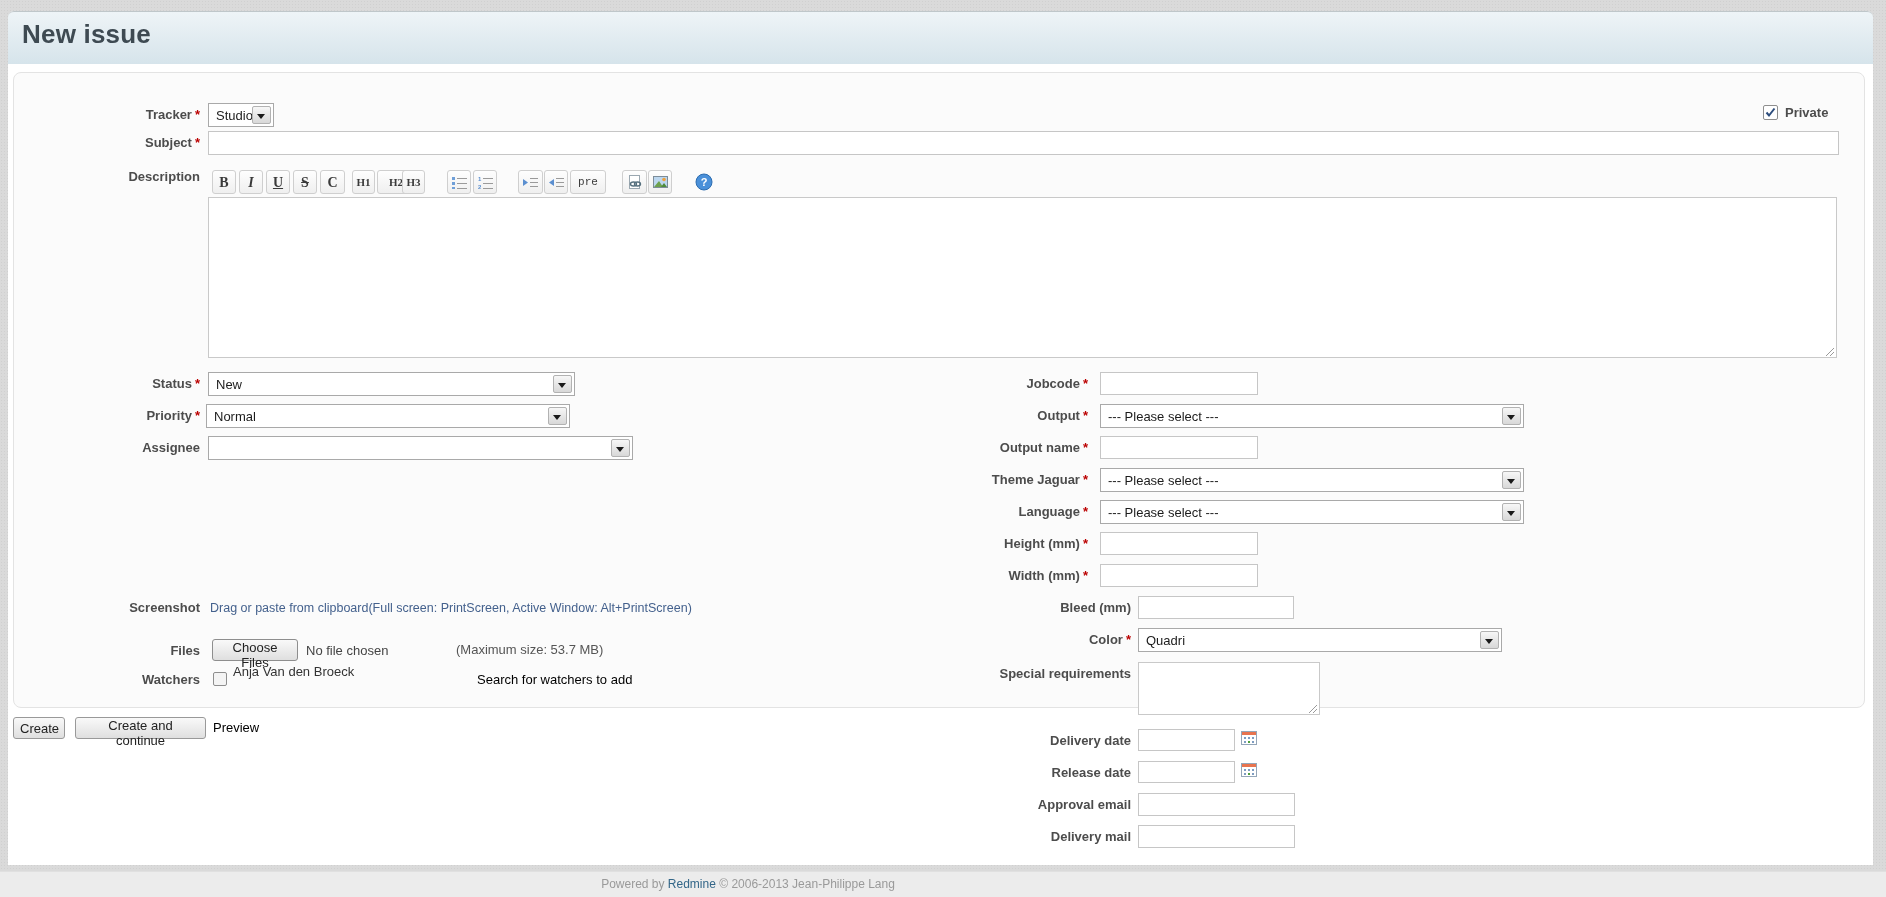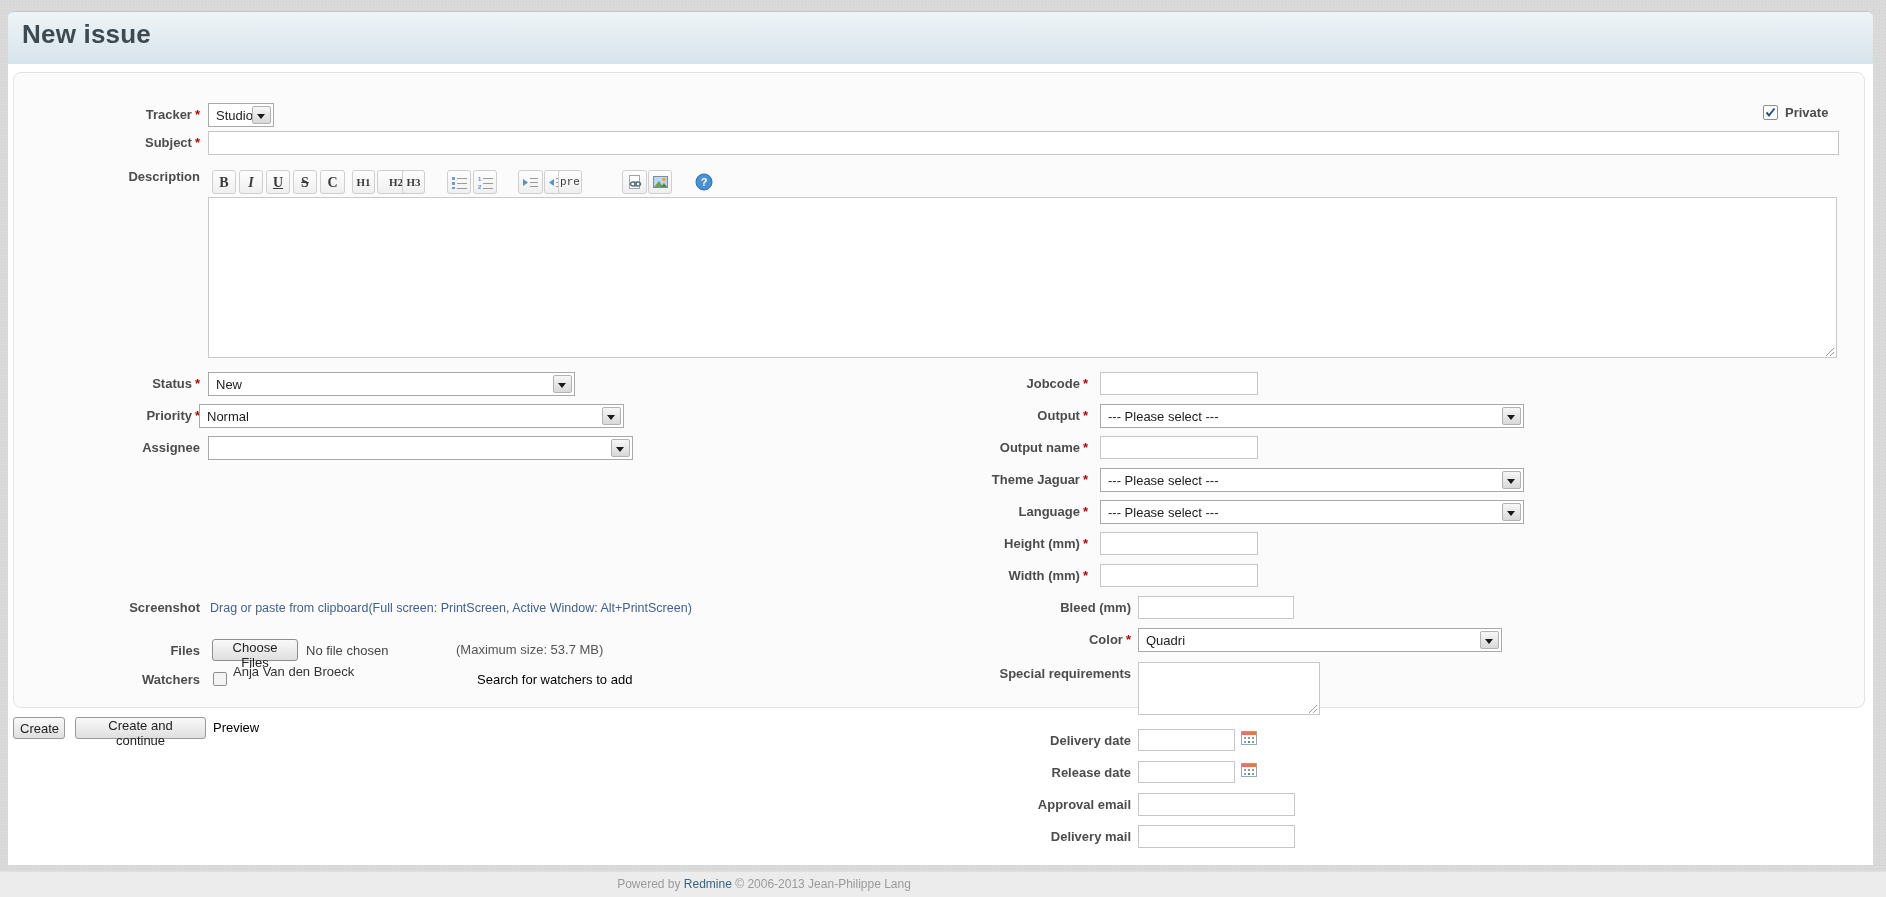--- a/index.html
+++ b/index.html
@@ -33,21 +33,21 @@
   .tb.s span{text-decoration:line-through;}
   .tb.pre{font-family:"Liberation Mono",monospace;font-weight:normal;font-size:11px;line-height:22px;}
   .tb.ico{display:flex;align-items:center;justify-content:center;}
   .tb.naked{border:none;background:none;}
   .chk{position:absolute;width:15px;height:15px;background:#fff;border:1px solid #8e8e8e;border-radius:2px;box-sizing:border-box;}
   .btn{position:absolute;height:22px;background:linear-gradient(#f9f9f9,#dfdfdf);border:1px solid #999;border-radius:3px;font:13px "Liberation Sans",sans-serif;color:#222;padding:0 6px;box-sizing:border-box;cursor:pointer;}
   .link{position:absolute;font-size:13px;color:#000000;text-decoration:none;cursor:pointer;}
   .plain{position:absolute;font-size:13px;color:#444;white-space:nowrap;}
   .hint{position:absolute;font-size:12.5px;color:#44618d;white-space:nowrap;}
   .footer-band{position:absolute;left:0;top:871px;width:1886px;height:26px;background:#ececec;border-top:1px solid #e0e0e0;box-sizing:border-box;}
-  .footer-text{position:absolute;top:877px;left:16px;width:1496px;text-align:center;font-size:12px;color:#9a9a9a;}
+  .footer-text{position:absolute;top:877px;left:0;width:1496px;text-align:center;font-size:12px;color:#9a9a9a;}
   .footer-text a{color:#336688;text-decoration:none;}
 </style>
 </head>
 <body>
 
 <div class="wrapper"></div>
 <div class="header"></div>
 <div class="page-title">New issue</div>
 <div class="box"></div>
 
@@ -104,21 +104,21 @@
   </svg>
 </button>
 <button class="tb ico" style="left:544px;width:24px">
   <svg width="15" height="13">
     <polygon points="5,3 0,6.5 5,10" fill="#5b8fd0"></polygon>
     <rect x="7" y="2" width="8" height="1" fill="#9a9a9a"></rect>
       <rect x="7" y="6" width="8" height="1" fill="#9a9a9a"></rect>
       <rect x="7" y="10" width="8" height="1" fill="#9a9a9a"></rect>
   </svg>
 </button>
-<button class="tb pre" style="left:558px;width:24px"><span>pre</span></button>
+<button class="tb pre" style="left:570px;width:36px"><span>pre</span></button>
 <button class="tb ico" style="left:622px;width:25px">
   <svg width="14" height="15">
     <rect x="1.5" y="0.5" width="10" height="13" fill="#fff" stroke="#9aa7b0"></rect>
     <ellipse cx="5.5" cy="9" rx="3" ry="2" fill="none" stroke="#56707e" stroke-width="1.4"></ellipse>
     <ellipse cx="9.5" cy="9" rx="3" ry="2" fill="none" stroke="#56707e" stroke-width="1.4"></ellipse>
   </svg>
 </button>
 <button class="tb ico" style="left:648px;width:24px">
   <svg width="15" height="12">
     <rect x="0.5" y="0.5" width="14" height="11" fill="#bcd7ef" stroke="#7d8d99"></rect>
@@ -136,21 +136,21 @@
 
 <textarea class="ta" style="left: 208px; top: 197px; width: 1629px; height: 161px;"></textarea>
 <span class="grip" style="left:1824px;top:346px"></span>
 
 <div class="lbl" style="top:376px"><span>Status</span><span class="req">*</span></div>
 <div class="sel" style="left:208px;top:372px;width:367px">
   <span class="sel-text">New</span>
   <span class="sel-btn"></span>
 </div>
 <div class="lbl" style="top:408px"><span>Priority</span><span class="req">*</span></div>
-<div class="sel" style="left:199px;top:404px;width:425px">
+<div class="sel" style="left:206px;top:404px;width:364px">
   <span class="sel-text">Normal</span>
   <span class="sel-btn"></span>
 </div>
 <div class="lbl" style="top:440px">Assignee</div>
 <div class="sel" style="left:208px;top:436px;width:425px">
   <span class="sel-text"></span>
   <span class="sel-btn"></span>
 </div>
 
 <div class="lblR1" style="top:376px"><span>Jobcode</span><span class="req">*</span></div>

